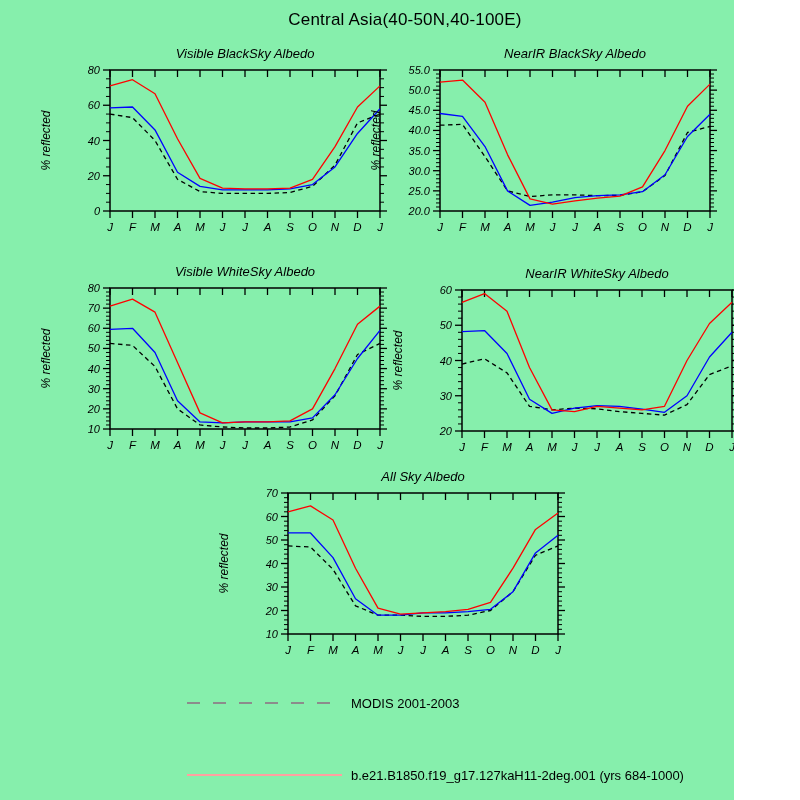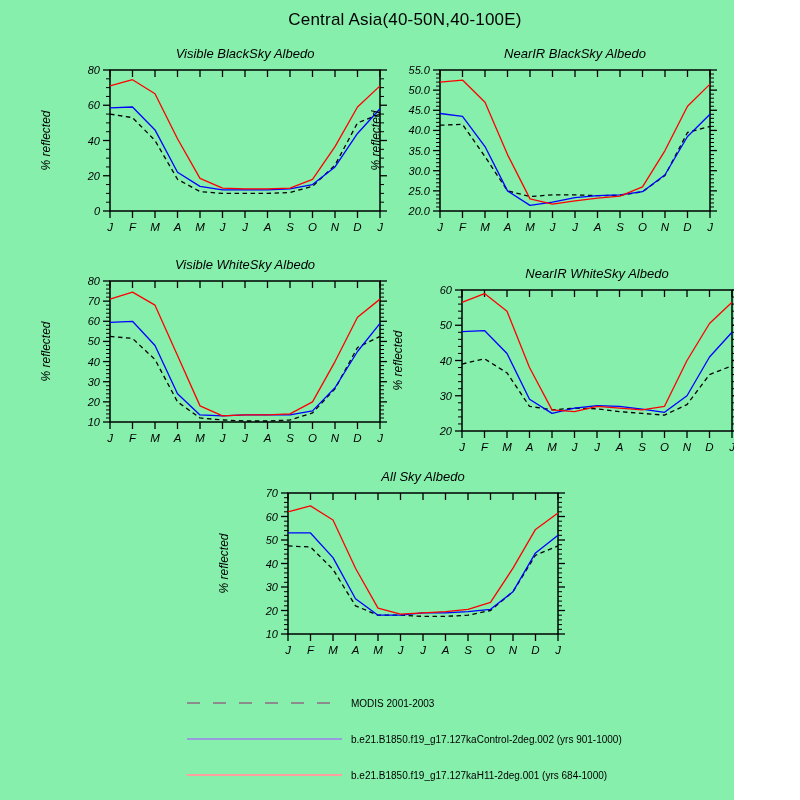--- a/index.html
+++ b/index.html
@@ -27,21 +27,21 @@
   .legend-row {
     position: absolute;
     left: 7px;
     display: flex;
     align-items: center;
     height: 12px;
   }
   .swatch { display: inline-block; width: 155px; height: 2px; flex: 0 0 155px; }
   .legend-label {
     margin-left: 9px;
-    font-size: 10px;
+    font-size: 13px;
     color: #000000;
     white-space: nowrap;
   }
 </style>
 </head>
 <body>
 
 <div id="canvas">
   <div id="main-title">Central Asia(40-50N,40-100E)</div>
 
@@ -251,21 +251,21 @@
         <line x1="327.5" y1="28" x2="327.5" y2="35" stroke="#000" stroke-width="1.3"></line>
         <line x1="327.5" y1="169" x2="327.5" y2="176" stroke="#000" stroke-width="1.3"></line>
         <text x="327.5" y="189" font-size="11.5" text-anchor="middle">D</text>
         <line x1="350" y1="28" x2="350" y2="35" stroke="#000" stroke-width="1.3"></line>
         <line x1="350" y1="169" x2="350" y2="176" stroke="#000" stroke-width="1.3"></line>
         <text x="350" y="189" font-size="11.5" text-anchor="middle">J</text>
         <polyline points="80,83.19142857142857 102.5,82.38571428571427 125,114.61428571428571 147.5,148.85714285714286 170,154.49714285714288 192.5,152.8857142857143 215,152.8857142857143 237.5,153.69142857142856 260,153.28857142857143 282.5,149.66285714285715 305,133.54857142857142 327.5,90.44285714285715 350,84.4" fill="none" stroke="#000000" stroke-width="1.3" stroke-linejoin="round" stroke-linecap="butt" stroke-dasharray="4.5,3.5"></polyline>
         <polyline points="80,71.50857142857141 102.5,74.32857142857144 125,104.54285714285716 147.5,148.85714285714286 170,163.36 192.5,160.13714285714286 215,155.7057142857143 237.5,153.69142857142856 260,152.8857142857143 282.5,149.66285714285715 305,132.74285714285713 327.5,94.47142857142858 350,72.31428571428572" fill="none" stroke="#0000ff" stroke-width="1.3" stroke-linejoin="round" stroke-linecap="butt"></polyline>
         <polyline points="80,40.08571428571429 102.5,38.07142857142857 125,60.22857142857142 147.5,112.6 170,156.9142857142857 192.5,162.15142857142857 215,158.92857142857144 237.5,156.10857142857142 260,154.09428571428572 282.5,144.82857142857142 305,108.57142857142857 327.5,64.25714285714285 350,42.099999999999994" fill="none" stroke="#ff0000" stroke-width="1.3" stroke-linejoin="round" stroke-linecap="butt"></polyline>
       </svg></div>
-  <div class="chart" style="left: 30px; top: 253px;"><svg width="360" height="205" viewBox="0 0 360 205">
+  <div class="chart" style="left: 30px; top: 260px;"><svg width="360" height="205" viewBox="0 0 360 205">
         <text x="215" y="16" font-size="13" text-anchor="middle">Visible WhiteSky Albedo</text>
         <text transform="translate(20 98.5) rotate(-90)" font-size="12" text-anchor="middle">% reflected</text>
         <rect x="80" y="28" width="270" height="141" fill="none" stroke="#000" stroke-width="1.5"></rect>
         <line x1="73" y1="169" x2="80" y2="169" stroke="#000" stroke-width="1.3"></line>
         <line x1="350" y1="169" x2="357" y2="169" stroke="#000" stroke-width="1.3"></line>
         <text x="70" y="173" font-size="11" text-anchor="end">10</text>
         <line x1="73" y1="148.85714285714286" x2="80" y2="148.85714285714286" stroke="#000" stroke-width="1.3"></line>
         <line x1="350" y1="148.85714285714286" x2="357" y2="148.85714285714286" stroke="#000" stroke-width="1.3"></line>
         <text x="70" y="152.85714285714286" font-size="11" text-anchor="end">20</text>
         <line x1="73" y1="128.71428571428572" x2="80" y2="128.71428571428572" stroke="#000" stroke-width="1.3"></line>
@@ -594,22 +594,18 @@
         <polyline points="80,80.875 102.5,82.05 125,104.37500000000001 147.5,140.8 170,150.2 192.5,150.2 215,151.375 237.5,151.375 260,150.2 282.5,145.5 305,126.69999999999999 327.5,90.275 350,80.875" fill="none" stroke="#000000" stroke-width="1.3" stroke-linejoin="round" stroke-linecap="butt" stroke-dasharray="4.5,3.5"></polyline>
         <polyline points="80,67.94999999999999 102.5,67.94999999999999 125,92.625 147.5,133.75 170,150.2 192.5,150.2 215,147.85 237.5,147.85 260,146.675 282.5,144.325 305,126.69999999999999 327.5,87.92500000000001 350,70.30000000000001" fill="none" stroke="#0000ff" stroke-width="1.3" stroke-linejoin="round" stroke-linecap="butt"></polyline>
         <polyline points="80,46.8 102.5,40.925 125,55.025 147.5,103.2 170,143.14999999999998 192.5,149.025 215,147.85 237.5,146.675 260,144.325 282.5,137.275 305,103.2 327.5,64.425 350,47.97500000000001" fill="none" stroke="#ff0000" stroke-width="1.3" stroke-linejoin="round" stroke-linecap="butt"></polyline>
       </svg></div>
 
   <div id="legend">
     <div class="legend-row" style="top:697px; top:7px;">
       <span class="swatch" style="background: repeating-linear-gradient(90deg, rgb(140, 140, 140) 0px, rgb(140, 140, 140) 13px, transparent 13px, transparent 26px);"></span>
       <span class="legend-label">MODIS 2001-2003</span>
     </div>
-    <div class="legend-row" style="top:43px;">
-      <span class="swatch" style="background: rgb(154, 154, 224);"></span>
-      <span class="legend-label">b.e21.B1850.f19_g17.127kaControl-2deg.002 (yrs 901-1000)</span>
-    </div>
     <div class="legend-row" style="top:79px;">
       <span class="swatch" style="background: rgb(255, 160, 160);"></span>
       <span class="legend-label">b.e21.B1850.f19_g17.127kaH11-2deg.001 (yrs 684-1000)</span>
     </div>
   </div>
 </div>
 
 </body></html>

